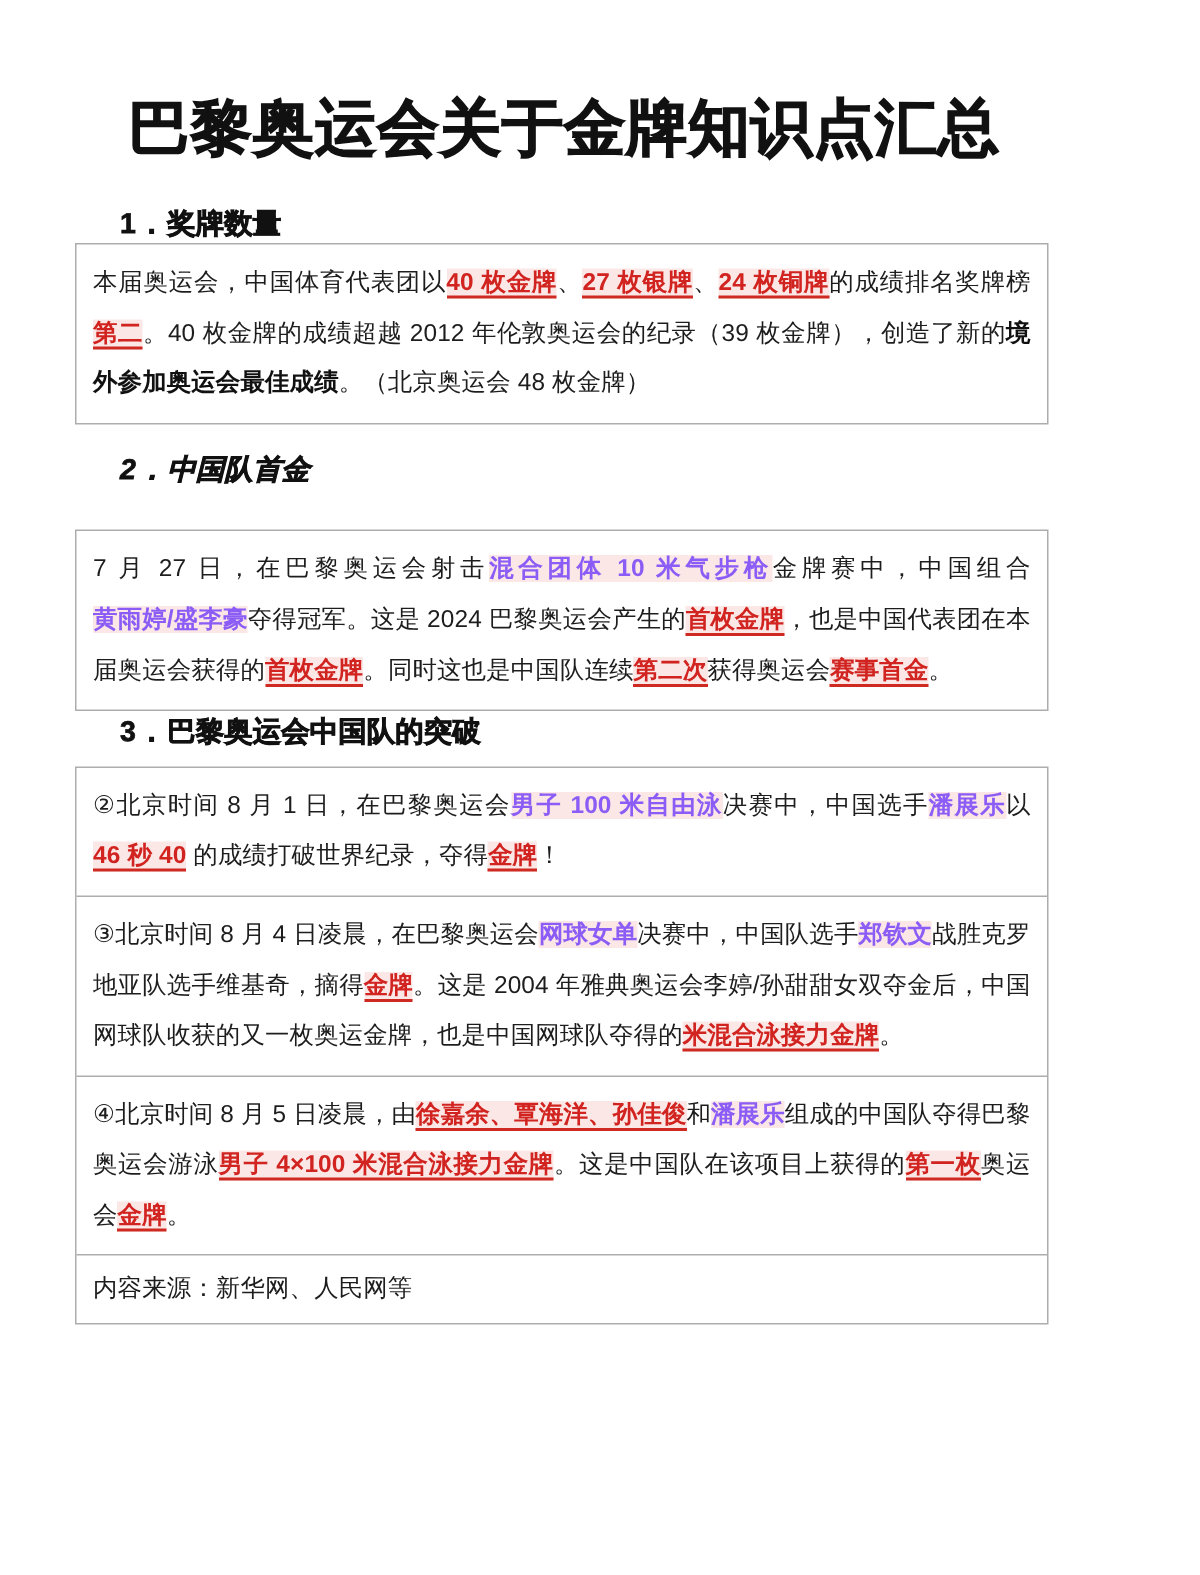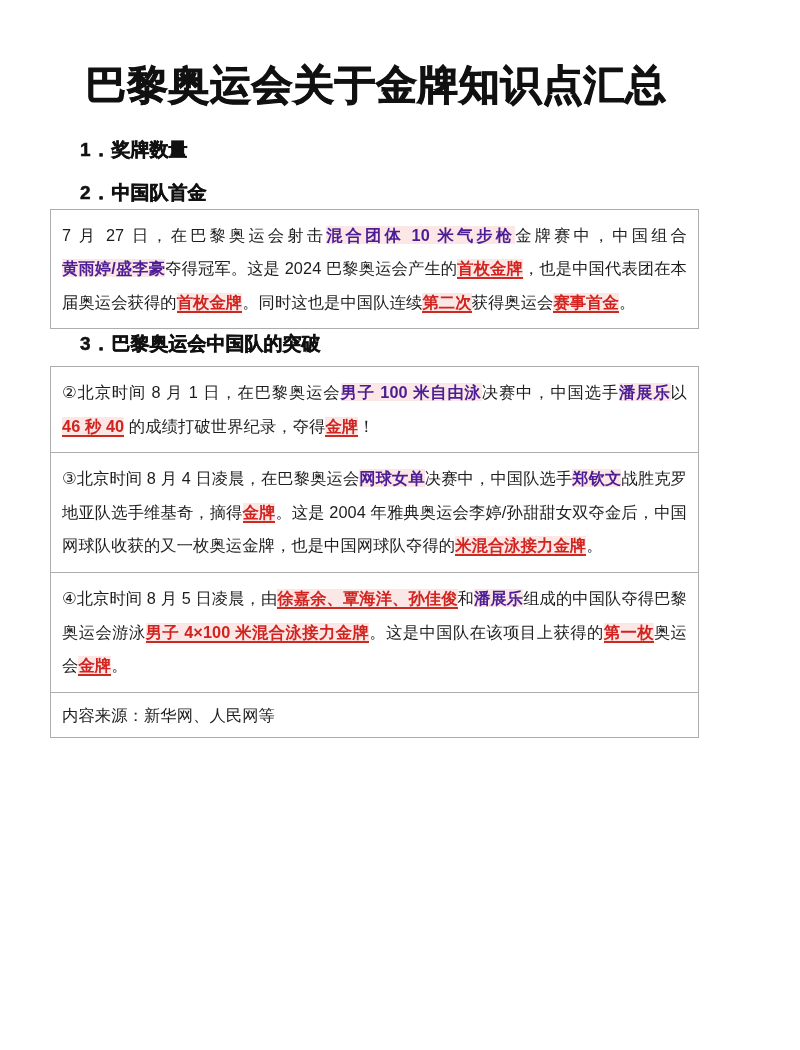--- a/index.html
+++ b/index.html
@@ -43,21 +43,21 @@
     font-size: 19px;
     font-weight: 700;
     color: #111111;
     margin: 0;
     padding: 0 0 0 80px;
     line-height: 1.2;
     -webkit-text-stroke: 0.5px #111111;
   }
   .sec-heading .num { letter-spacing: 1px; }
   .h1-wrap { margin-top: 30px; }
-  .h2-wrap { margin-top: 20px; margin-bottom: 4px; }
+  .h2-wrap { margin-top: 20px; margin-bottom: 28px; font-style: italic; }
   .h3-wrap { margin-top: 4px; margin-bottom: 10px; }
 
   
   .box {
     box-sizing: border-box;
     margin: 0 53px 0 50px;
     border: 1px solid #adadad;
     background: #ffffff;
   }
   .box .cell {
@@ -81,41 +81,44 @@
   
   .r {           
     color: #d1231f;
     font-weight: 700;
     background: rgba(224, 84, 70, 0.14);
     border-bottom: 2px solid #cf2a22;
     padding-bottom: 0px;
     white-space: nowrap;
   }
   .r-nl {        
-    color: #4c1d95;
+    color: #8b5cf6;
     font-weight: 700;
     background: rgba(224, 84, 70, 0.14);
     white-space: nowrap;
   }
   .b {           
     color: #111111;
     font-weight: 700;
   }
 </style>
 </head>
 <body>
 
 <div class="page">
 
   <h1 class="doc-title">巴黎奥运会关于金牌知识点汇总</h1>
 
   <div class="h1-wrap">
     <div class="sec-heading">
       <span class="num">1．</span><span>奖牌数量</span>
     </div>
+  </div>
+  <div class="box">
+    <div class="cell">本届奥运会，中国体育代表团以<span class="r">40 枚金牌</span>、<span class="r">27 枚银牌</span>、<span class="r">24 枚铜牌</span>的成绩排名奖牌榜<span class="r">第二</span>。40 枚金牌的成绩超越 2012 年伦敦奥运会的纪录（39 枚金牌），创造了新的<span class="b">境外参加奥运会最佳成绩</span>。（北京奥运会 48 枚金牌）</div>
   </div>
 
   <div class="h2-wrap">
     <div class="sec-heading">
       <span class="num">2．</span><span>中国队首金</span>
     </div>
   </div>
   <div class="box">
     <div class="cell">7 月 27 日，在巴黎奥运会射击<span class="r-nl">混合团体 10 米气步枪</span>金牌赛中，中国组合<span class="r-nl">黄雨婷/盛李豪</span>夺得冠军。这是 2024 巴黎奥运会产生的<span class="r">首枚金牌</span>，也是中国代表团在本届奥运会获得的<span class="r">首枚金牌</span>。同时这也是中国队连续<span class="r">第二次</span>获得奥运会<span class="r">赛事首金</span>。</div>
   </div>

